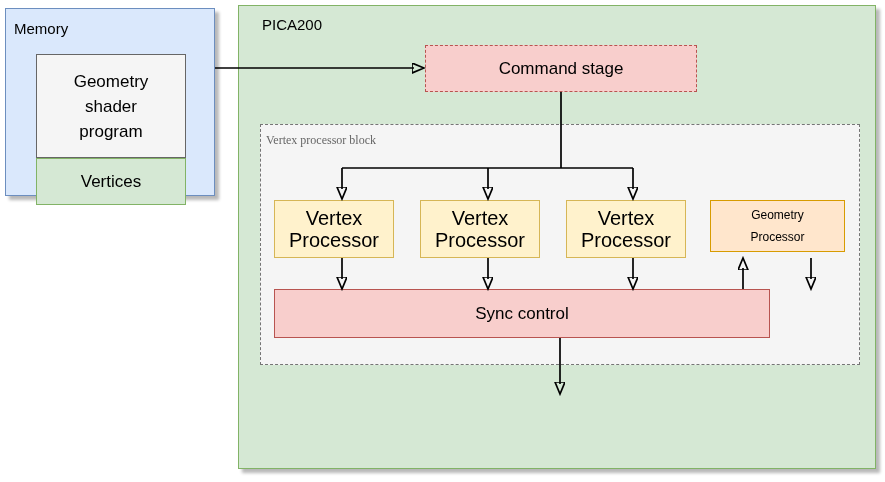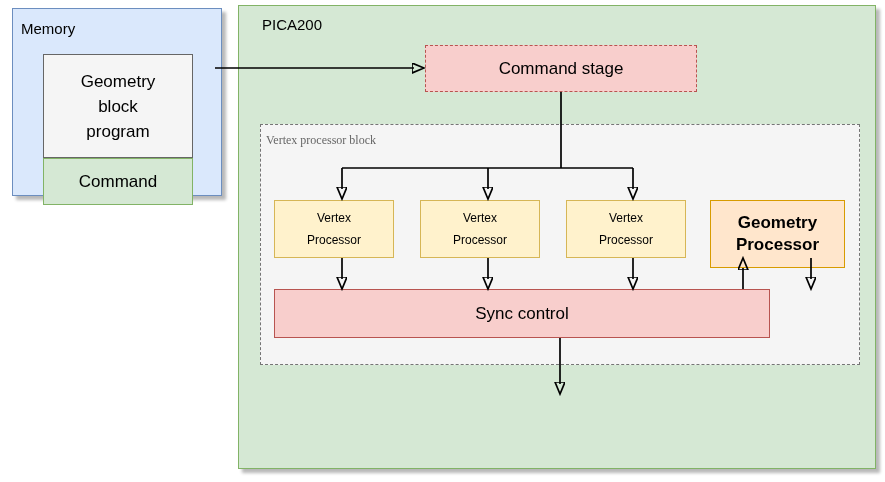--- a/index.html
+++ b/index.html
@@ -14,21 +14,20 @@
   }
   .node { position: absolute; box-sizing: border-box; display: flex; align-items: center; justify-content: center; text-align: center; }
   .grouplabel { position: absolute; box-sizing: border-box; }
 
   
   .memory {
     left: 5px; top: 8px; width: 210px; height: 188px;
     background: var(--blue-group-fill);
     border: 1px solid var(--blue-group-border);
     box-shadow: 4px 4px 3px rgba(0,0,0,0.28);
-    margin-left: 7px;
   }
   .memory-label { left: 8px; top: 11px; font-size: 15px; }
   .gsp {
     left: 30px; top: 45px; width: 150px; height: 104px;
     background: var(--gray-fill);
     border: 1px solid var(--gray-border);
     font-size: 17px; line-height: 25px;
   }
   .gsp span { display: block; width: 100px; }
   .vertices {
@@ -58,31 +57,31 @@
     left: 260px; top: 124px; width: 600px; height: 241px;
     background: var(--gray-fill);
     border: 1.3px dashed #757575;
   }
   .vpblock-label { left: 266px; top: 133px; font-size: 12px; color: var(--label-gray); font-family: Liberation Serif, serif; }
 
   .proc {
     top: 200px; width: 120px; height: 58px;
     background: var(--yellow-fill);
     border: 1px solid var(--yellow-border);
-    font-size: 12px; line-height: 22px;
+    font-size: 20px; line-height: 22px;
   }
   .proc span { display: block; width: 90px; }
   .vp1 { left: 274px; }
   .vp2 { left: 420px; }
   .vp3 { left: 566px; }
   .gproc {
-    left: 710px; top: 200px; width: 135px; height: 68px;
+    left: 710px; top: 200px; width: 135px; height: 52px;
     background: var(--orange-fill);
     border: 1.5px solid var(--orange-border);
-    font-size: 17px; line-height: 22px; font-weight: bold;
+    font-size: 12px; line-height: 22px;
   }
   .gproc span { display: block; width: 90px; }
 
   .sync {
     left: 274px; top: 289px; width: 496px; height: 49px;
     background: var(--red-fill);
     border: 1.5px solid var(--red-border);
     font-size: 17px;
   }
 
@@ -100,24 +99,24 @@
 <body>
 
 <div class="canvas">
 
   <div class="node pica"></div>
   <div class="grouplabel pica-label">PICA200</div>
 
   <div class="node memory">
     <div class="grouplabel memory-label">Memory</div>
     <div class="node gsp">
-      <span>Geometry block program</span>
+      <span>Geometry shader program</span>
     </div>
     <div class="node vertices">
-      <span>Command</span>
+      <span>Vertices</span>
     </div>
   </div>
 
   <div class="node command">
     <span>Command stage</span>
   </div>
 
   <div class="node vpblock"></div>
   <div class="grouplabel vpblock-label">Vertex processor block</div>
 

